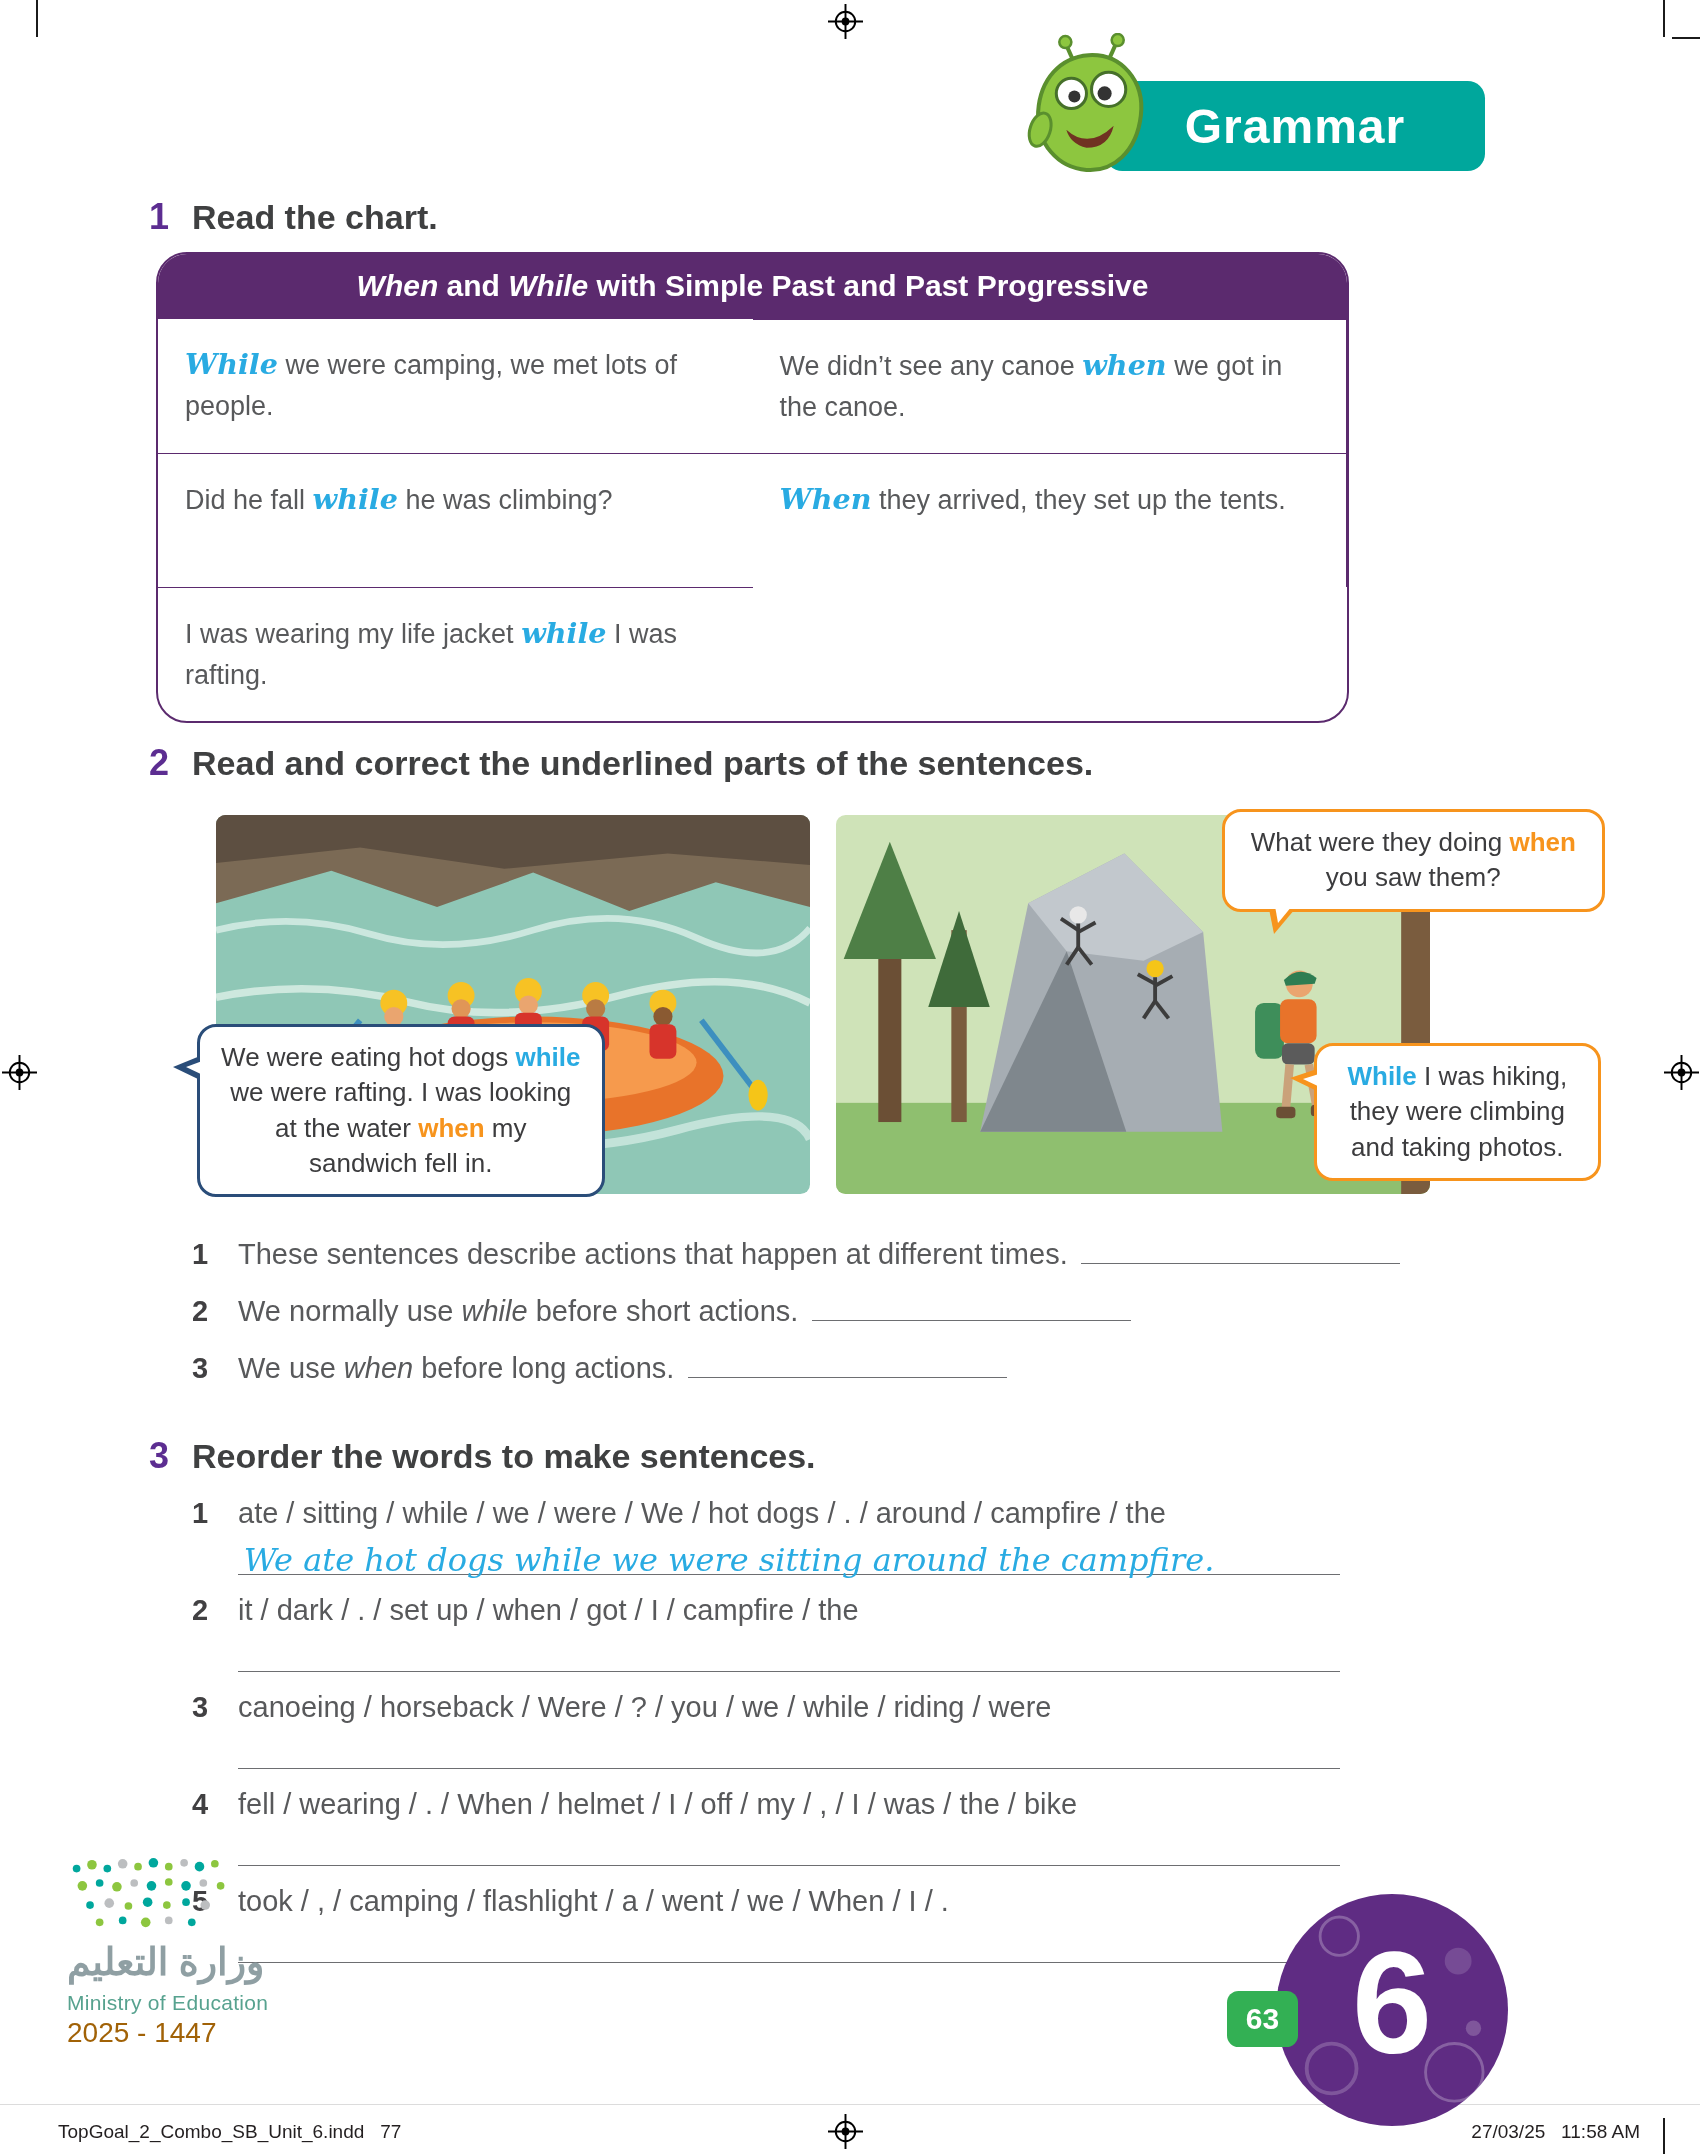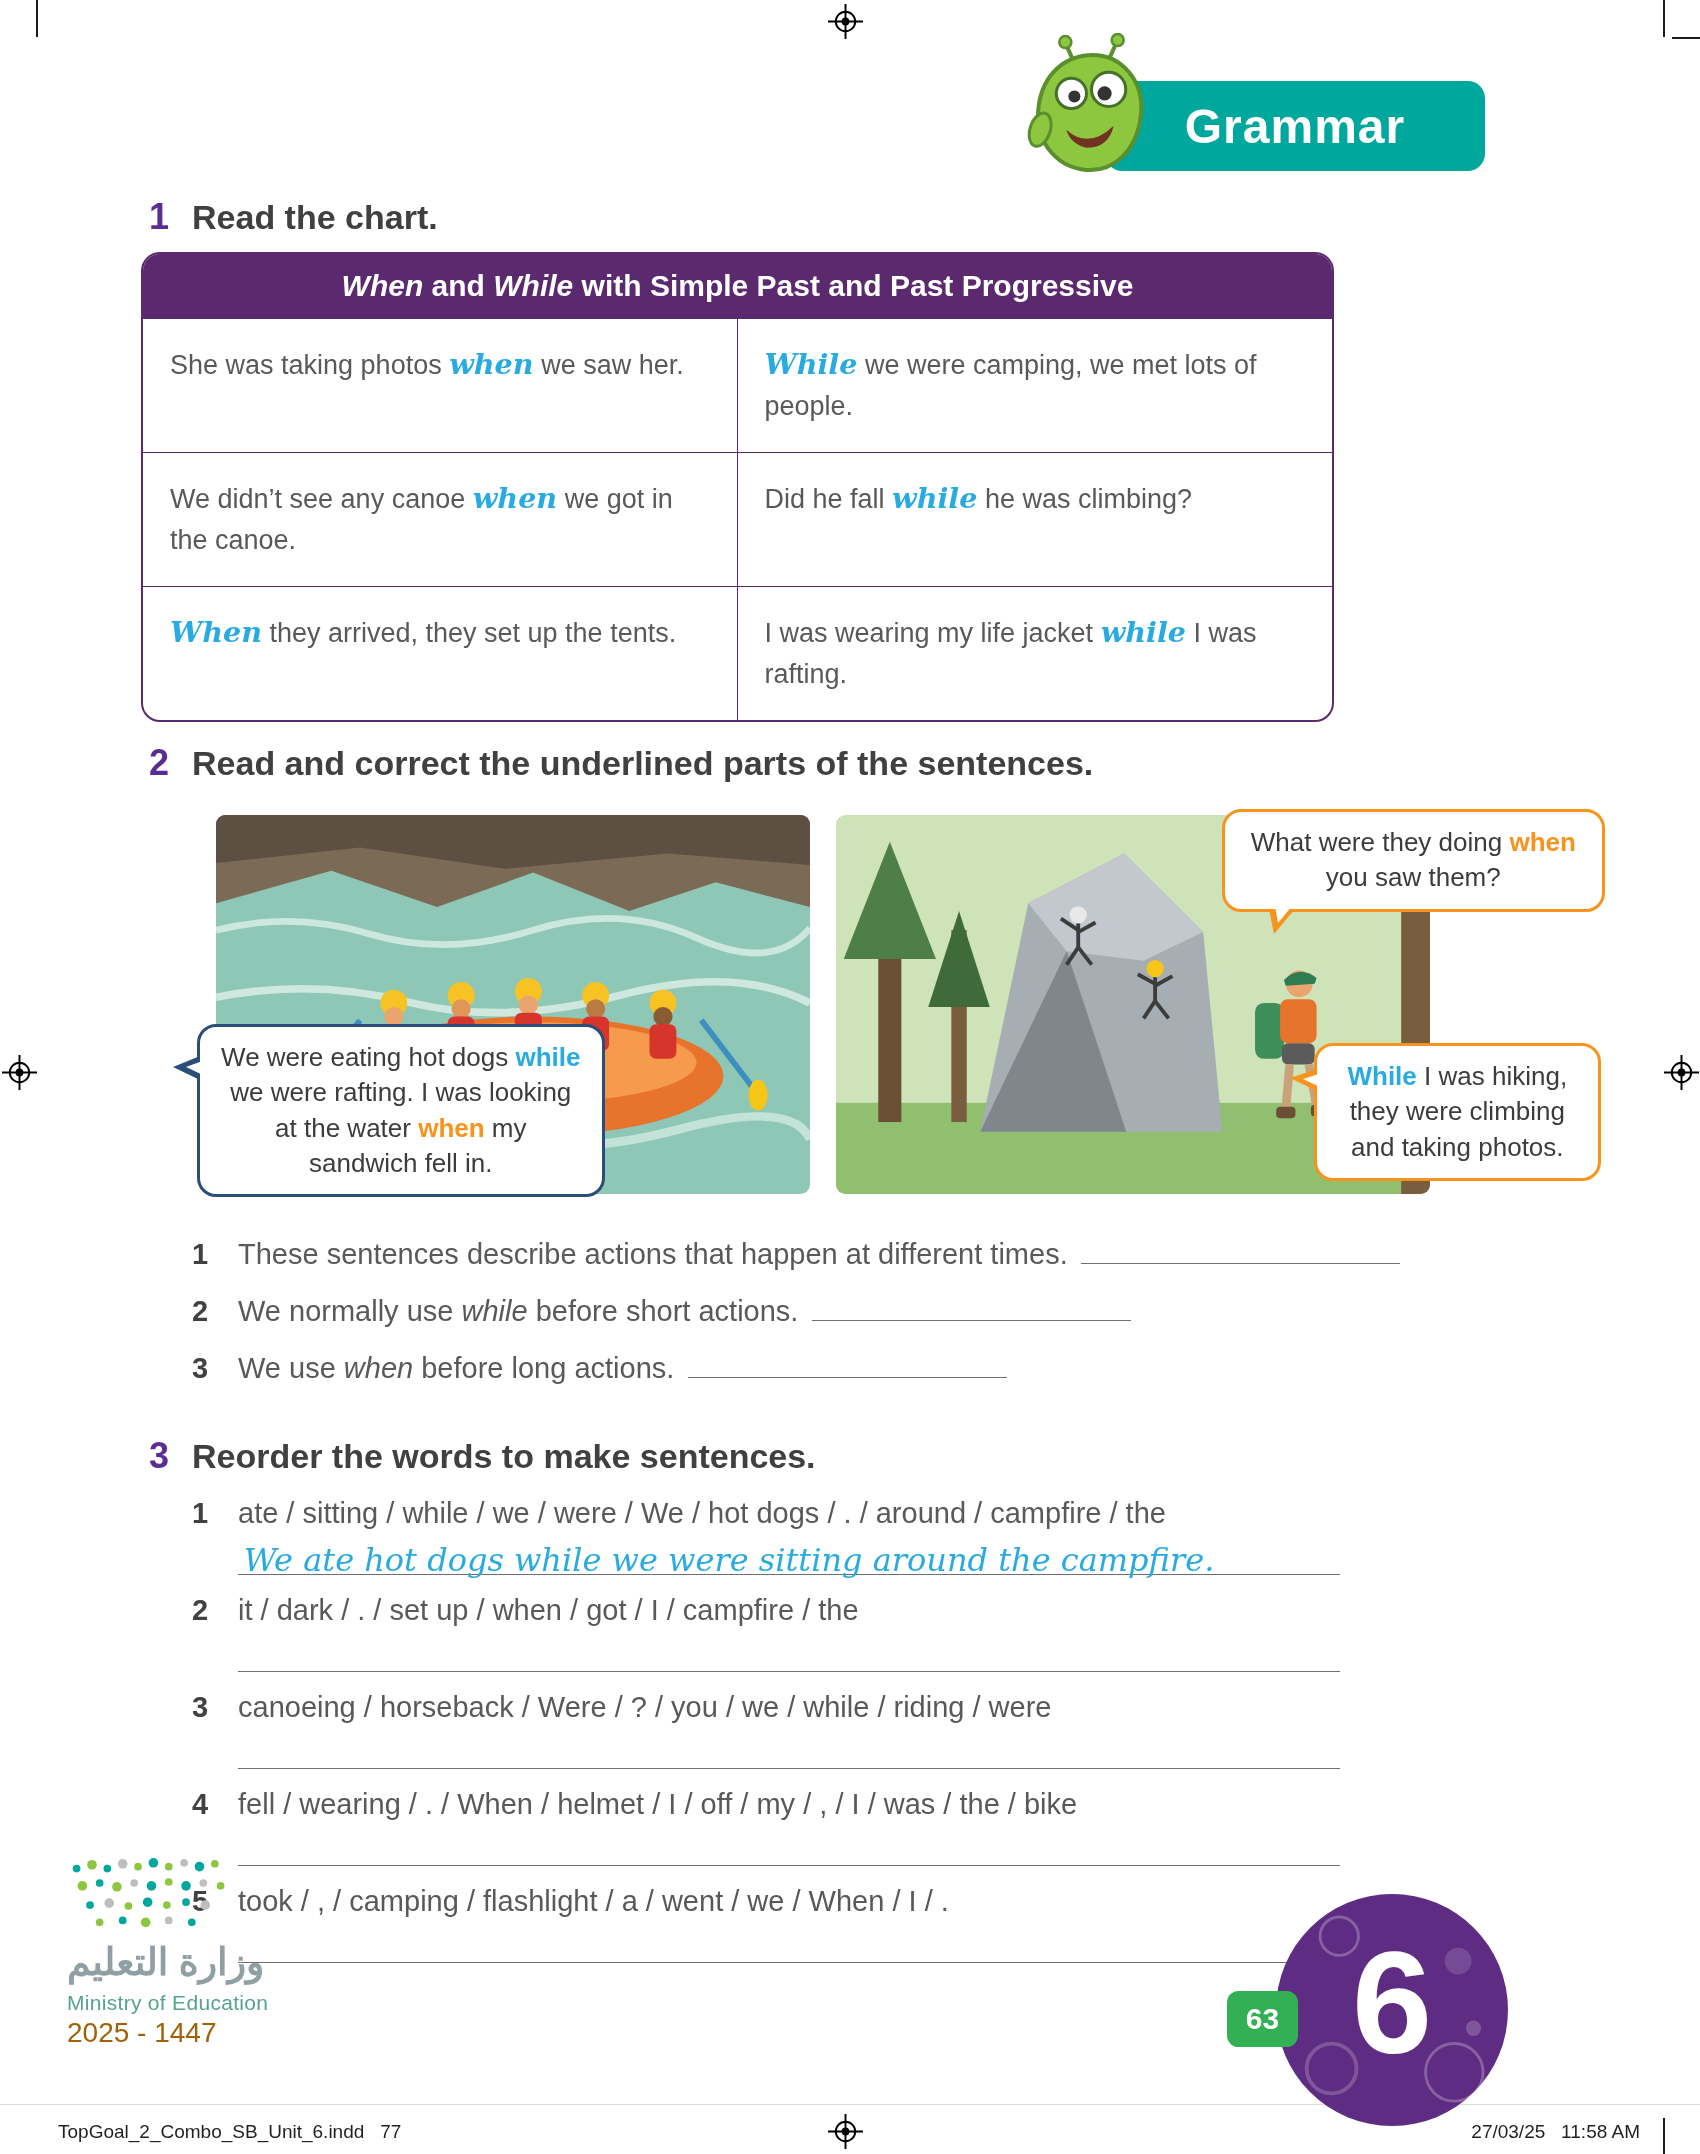--- a/index.html
+++ b/index.html
@@ -20,22 +20,22 @@
 
   
   .section-head{position:absolute;display:flex;align-items:baseline;gap:23px;white-space:nowrap;}
   #sec1-head{left:149px;top:196px;}
   #sec2-head{left:149px;top:742px;}
   #sec3-head{left:149px;top:1435px;}
   .sec-num{color:var(--secnum,#5c2d91);font-weight:bold;font-size:36px;}
   .sec-title{color:var(--heading,#3f4041);font-weight:bold;font-size:34px;}
 
   
-  .chart{position:absolute;left:141px;top:252px;width:1189px;border:2.9px solid var(--purple,#5b2a6e);
-         border-radius:19px;overflow:hidden;background:#fff;}
+  .chart{position:absolute;left:156px;top:252px;width:1189px;border:2.9px solid var(--purple,#5b2a6e);
+         border-radius:31px;overflow:hidden;background:#fff;}
   .chart-header{background:var(--purple,#5b2a6e);color:#fff;text-align:center;font-weight:bold;
                 font-size:30px;padding:15.4px 9.6px;}
   .chart-grid{display:grid;grid-template-columns:1fr 1fr;}
   .chart-cell{padding:24px 27px;font-size:27px;line-height:1.5;color:var(--text,#58595b);min-height:85px;}
   .chart-cell.cl{border-right:1.9px solid var(--purple,#5b2a6e);}
   .chart-cell.rt{border-top:1.9px solid var(--purple,#5b2a6e);}
 
   
   .seg-script{font-family:"DejaVu Serif",serif;font-style:italic;font-weight:bold;color:var(--blue,#29abe2);font-size:1.06em;}
   .seg-italic{font-style:italic;}
@@ -163,21 +163,20 @@
   </div>
 
   <div class="section-head" id="sec1-head">
     <span class="sec-num">1</span>
     <span class="sec-title">Read the chart.</span>
   </div>
 
   <div class="chart">
     <div class="chart-header"><span class="seg seg-italic">When</span><span class="seg"> and </span><span class="seg seg-italic">While</span><span class="seg"> with Simple Past and Past Progressive</span></div>
     <div class="chart-grid">
-      <div class="chart-cell cl"><span class="seg">She was taking photos </span><span class="seg seg-script">when</span><span class="seg"> we saw her.</span></div>
       <div class="chart-cell"><span class="seg seg-script">While</span><span class="seg"> we were camping, we met lots of people.</span></div>
       <div class="chart-cell cl rt"><span class="seg">We didn’t see any canoe </span><span class="seg seg-script">when</span><span class="seg"> we got in the canoe.</span></div>
       <div class="chart-cell rt"><span class="seg">Did he fall </span><span class="seg seg-script">while</span><span class="seg"> he was climbing?</span></div>
       <div class="chart-cell cl rt"><span class="seg seg-script">When</span><span class="seg"> they arrived, they set up the tents.</span></div>
       <div class="chart-cell rt"><span class="seg">I was wearing my life jacket </span><span class="seg seg-script">while</span><span class="seg"> I was rafting.</span></div>
     </div>
   </div>
 
   <div class="section-head" id="sec2-head">
     <span class="sec-num">2</span>

